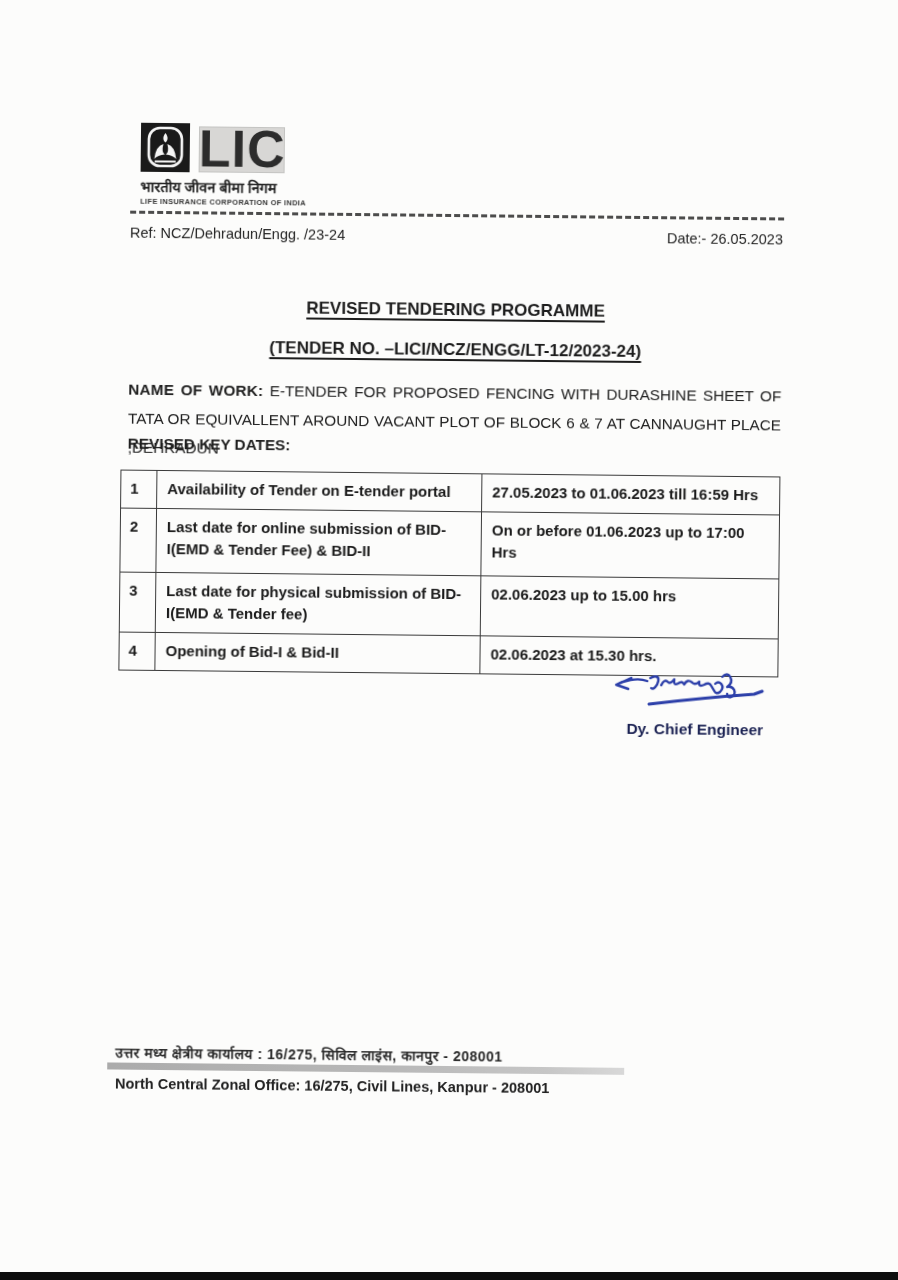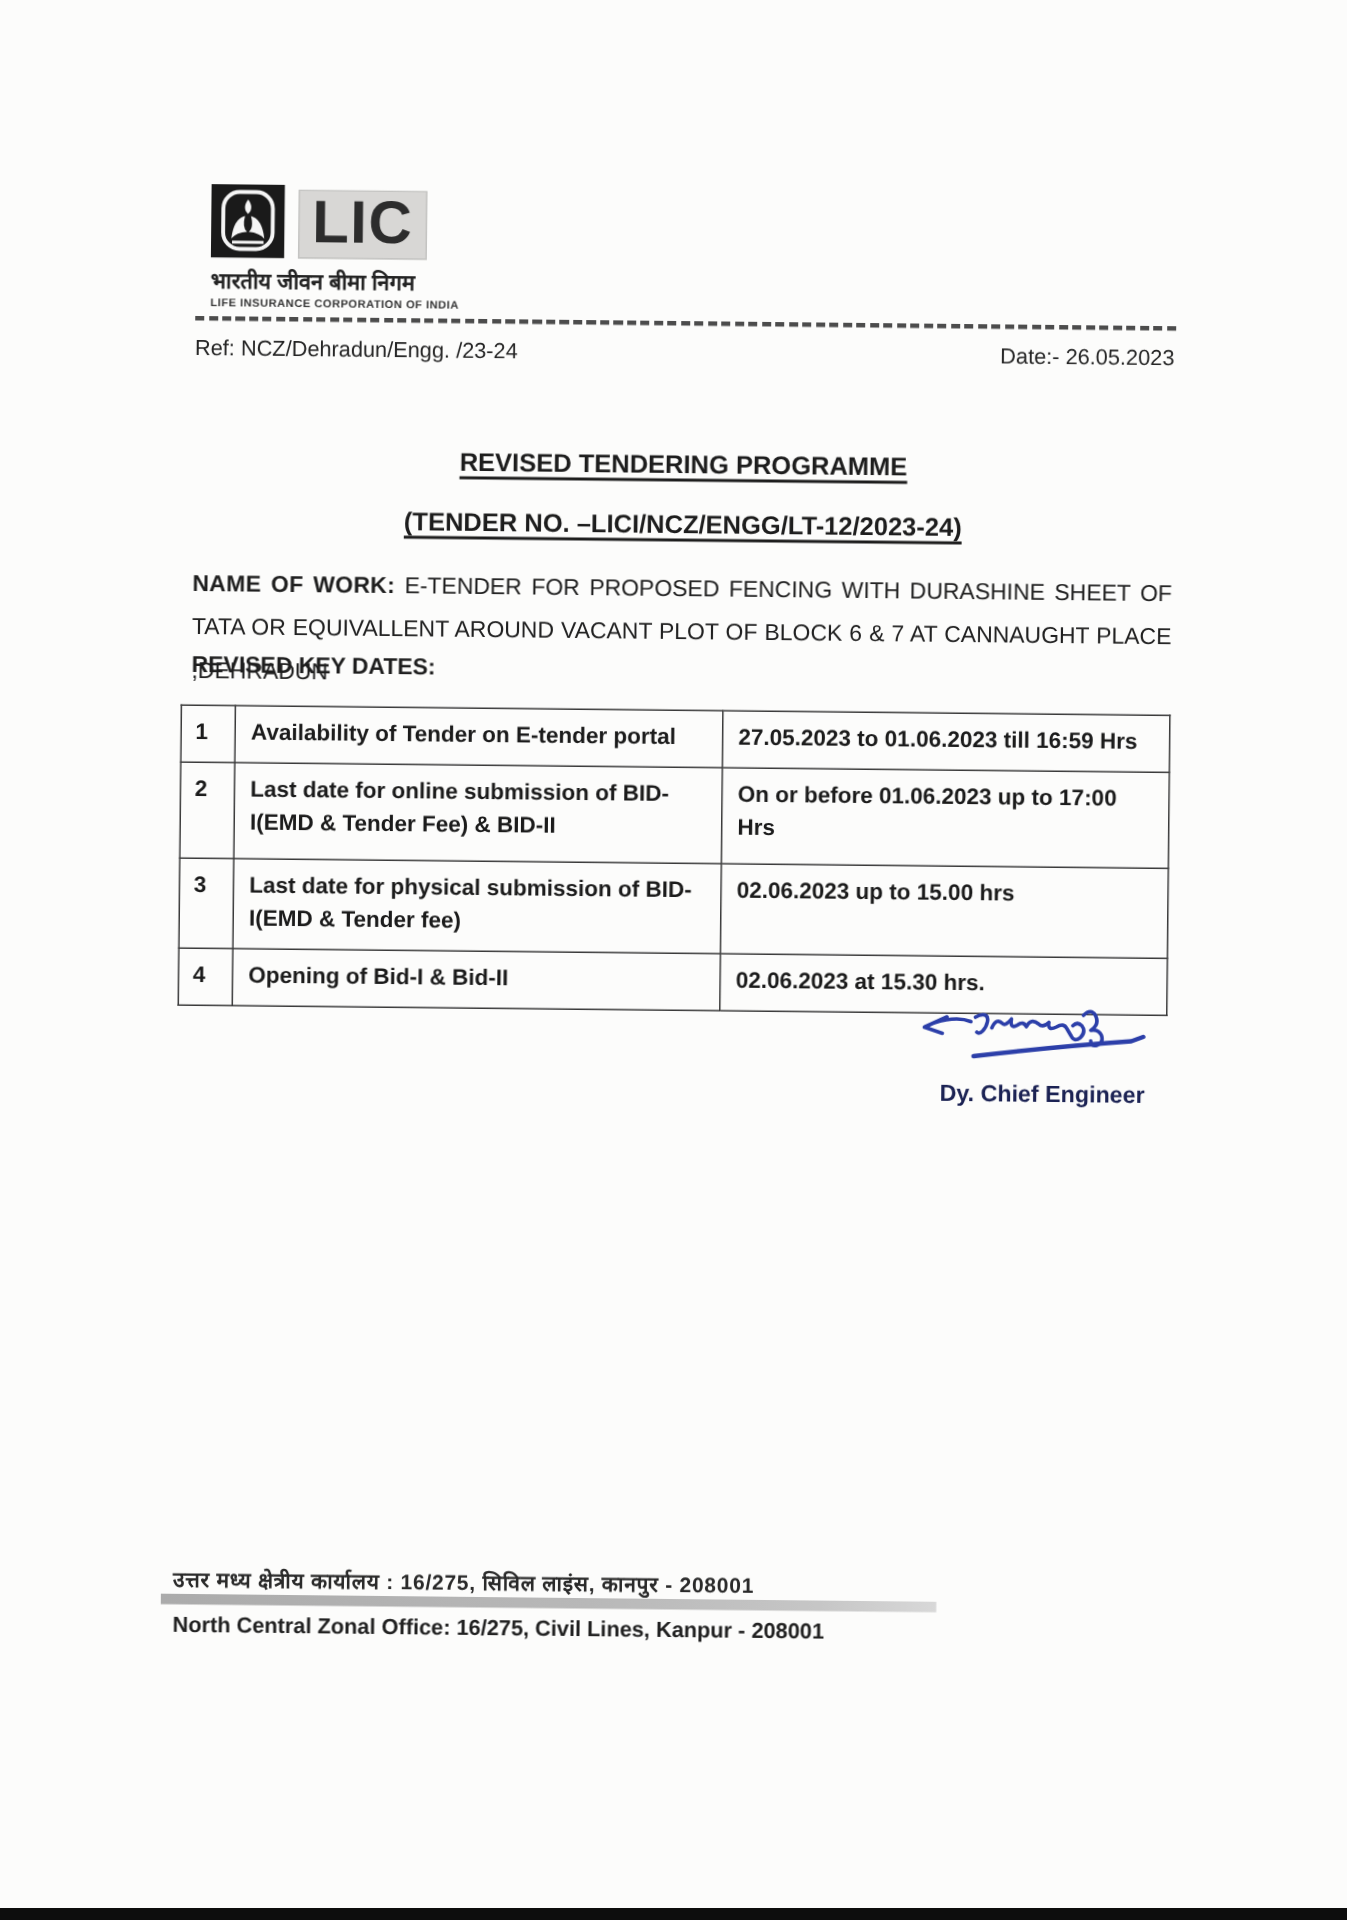--- a/index.html
+++ b/index.html
@@ -10,21 +10,21 @@
     color:#1f1f1f;
   }
   .scan{position:absolute;inset:0;transform:rotate(0.6deg);transform-origin:450px 420px;filter:blur(0.2px);}
 
   
   .logo{position:absolute;left:138px;top:126px;width:160px;}
   .logo-row{display:flex;align-items:flex-start;gap:9px;}
   .emblem{display:block;}
   .lic-box{
     width:86px;height:46px;margin-top:3px;background:#d8d7d5;
-    color:#2c2c2c;font-weight:bold;font-size:40px;line-height:45px;
+    color:#2c2c2c;font-weight:bold;font-size:52px;line-height:45px;
     text-align:center;letter-spacing:1px;box-shadow:0 0 0 1px #c4c4c2 inset;
   }
   .logo-hindi{margin-top:4px;font-size:14.5px;font-weight:bold;color:#232323;white-space:nowrap;}
   .logo-eng{margin-top:1px;font-size:7.4px;font-weight:bold;letter-spacing:.35px;color:#363636;white-space:nowrap;}
 
   
   .dashline{
     position:absolute;left:128px;top:214px;width:655px;height:3px;
     background:repeating-linear-gradient(90deg,#4c4c4c 0 6px,transparent 6px 9px);
   }

